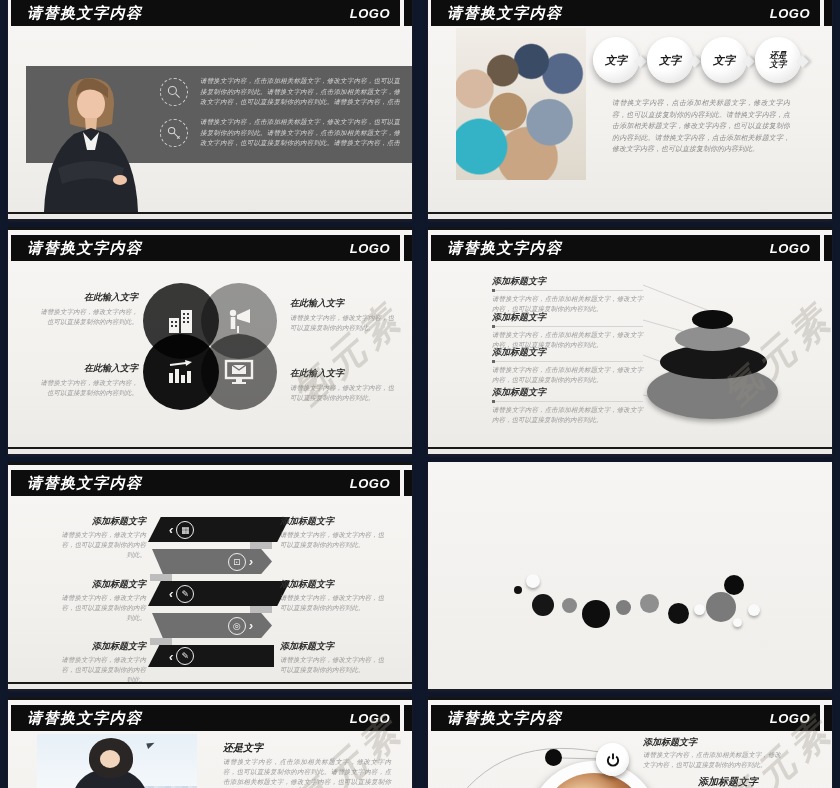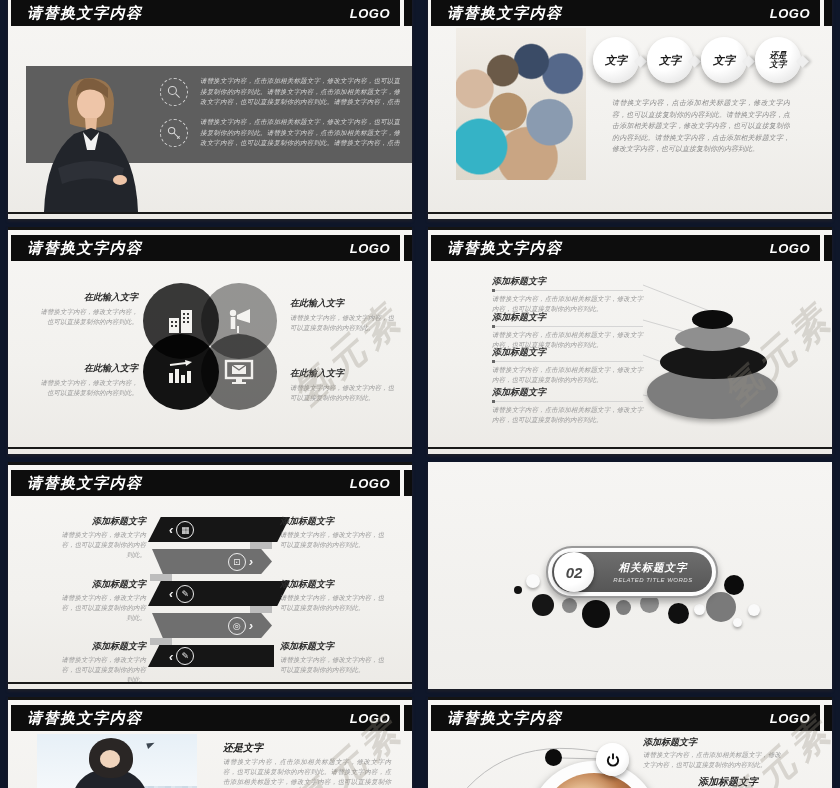--- a/index.html
+++ b/index.html
@@ -340,29 +340,20 @@
       <div class="dot6" style="left:134px;top:136px;width:15px;height:15px;background:#8a8a8a;"></div>
       <div class="dot6" style="left:154px;top:138px;width:28px;height:28px;background:#0e0e0e;"></div>
       <div class="dot6" style="left:188px;top:138px;width:15px;height:15px;background:#7e7e7e;"></div>
       <div class="dot6" style="left:212px;top:132px;width:19px;height:19px;background:#8f8f8f;"></div>
       <div class="dot6" style="left:240px;top:141px;width:21px;height:21px;background:#101010;"></div>
       <div class="dot6 w" style="left:266px;top:142px;width:11px;height:11px;"></div>
       <div class="dot6" style="left:278px;top:130px;width:30px;height:30px;background:#7a7a7a;"></div>
       <div class="dot6" style="left:296px;top:113px;width:20px;height:20px;background:#0c0c0c;"></div>
       <div class="dot6 w" style="left:320px;top:142px;width:12px;height:12px;"></div>
       <div class="dot6 w" style="left:305px;top:156px;width:9px;height:9px;"></div>
-      <div class="pill-outer">
-        <div class="pill-inner">
-          <div class="num-circle">02</div>
-          <div class="pill-txt">
-            <div class="pill-t1">相关标题文字</div>
-            <div class="pill-t2">RELATED TITLE WORDS</div>
-          </div>
-        </div>
-      </div>
     </div>
 
     <div class="slide">
       <div class="topline"></div>
       <div class="header">
         <span class="h-title">请替换文字内容</span>
         <span class="h-logo">LOGO</span>
       </div>
       <div class="notch"></div>
       <div class="photo7">

